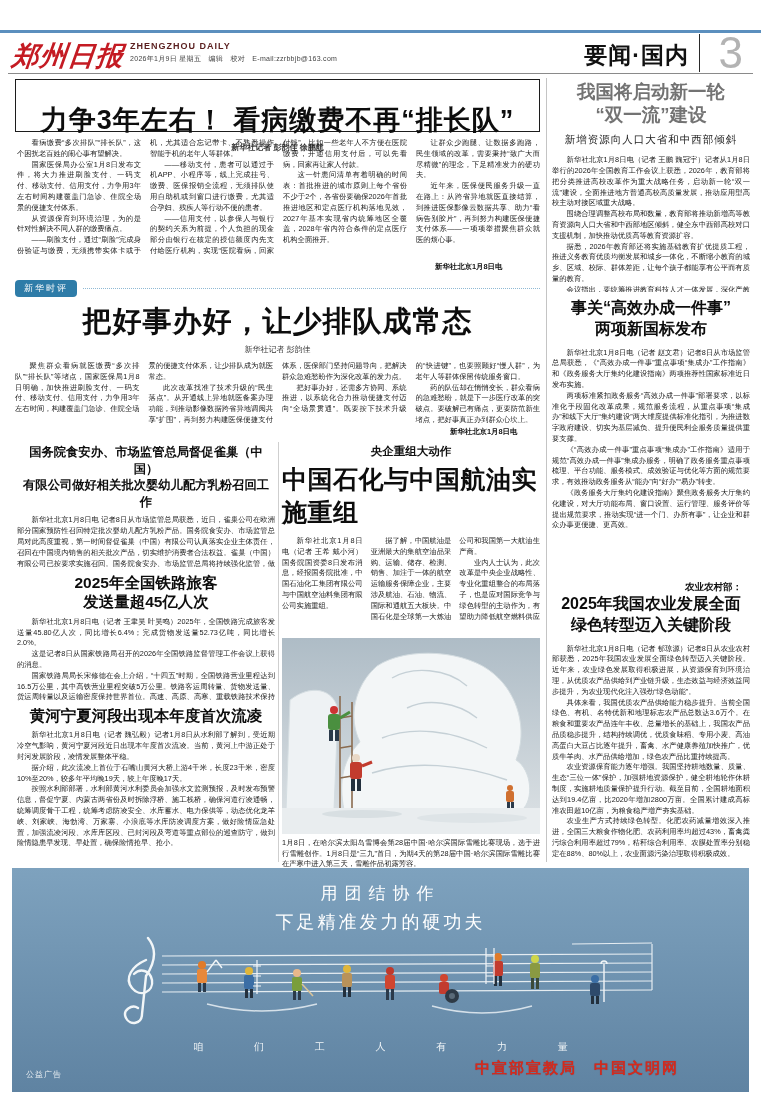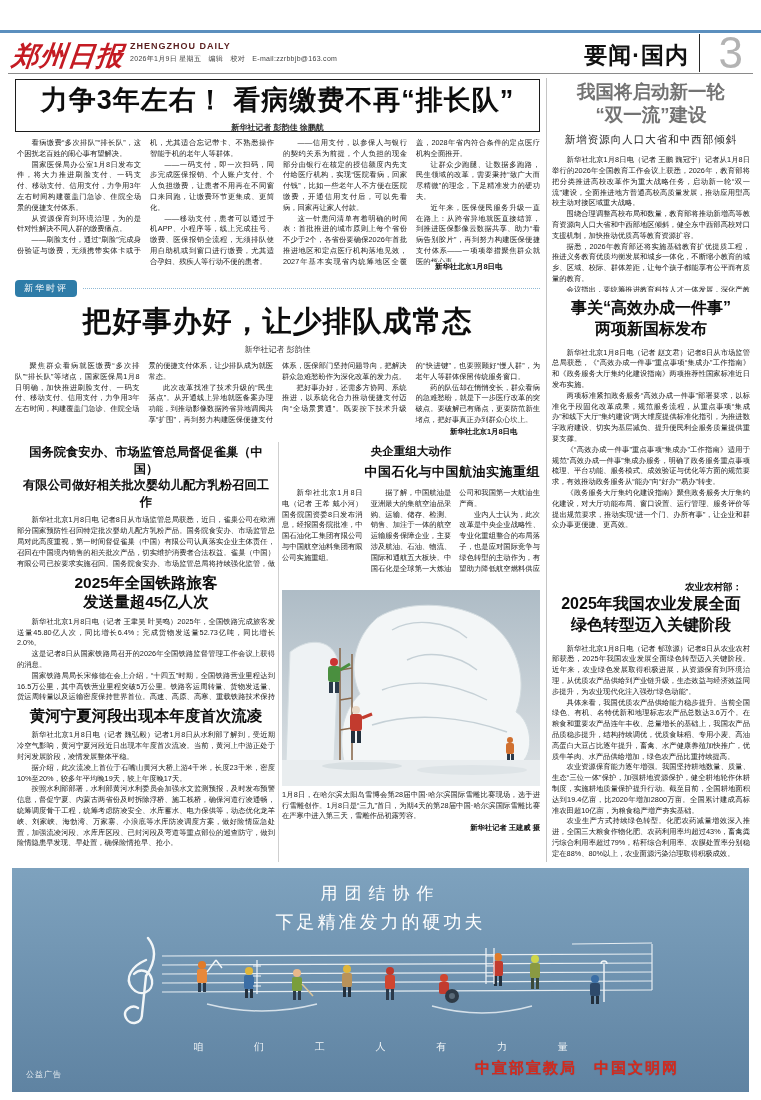--- a/index.html
+++ b/index.html
@@ -15,21 +15,21 @@
   .section-title { position:absolute; right:72px; top:40px; font-size:23px; font-weight:600; color:#111; letter-spacing:1px; }
   .head-vline { position:absolute; left:699px; top:34px; width:1px; height:38px; background:#2a2a2a; }
   .page-num { position:absolute; right:18px; top:28px; font-size:44px; color:#b3b3b3; font-weight:400; }
   .header-rule { position:absolute; top:73px; left:8px; width:745px; height:1px; background:#8a8a8a; }
 
   
   .vrule-main  { position:absolute; left:546px; top:78px;  width:1px; height:784px; background:#c4c4c4; }
   .vrule-lower { position:absolute; left:278px; top:442px; width:1px; height:420px; background:#cfcfcf; }
 
   
-  .headline-box { position:absolute; left:15px; top:79px; width:525px; height:53px; border:1px solid #1c1c1c; text-align:center; padding-top:2px; }
+  .headline-box { position:absolute; left:15px; top:79px; width:525px; height:53px; border:1px solid #1c1c1c; text-align:center; padding-top:22px; }
   .main-headline { font-size:27px; font-weight:bold; letter-spacing:1px; color:#0d0d0d; }
   .main-byline { font-size:8px; color:#333; margin-top:4px;font-weight:bold; }
   .body-cols { text-align:justify; font-size:7.3px; line-height:1.48; color:#202020; overflow:hidden; }
   .body-cols p { text-indent:2em; margin:0; }
   .main-body { position:absolute; left:17px; top:138px; width:523px; height:133px; column-count:4; column-gap:9px; }
   .dateline-abs { position:absolute; font-size:7.4px; font-weight:bold; background:#fff; padding-left:5px; color:#111; }
   .main-dl { left:430px; top:262px; }
 
   
   .commentary { position:absolute; left:15px; top:280px; width:525px; height:156px; }
@@ -47,21 +47,21 @@
   .nestle { top:0; height:126px; }
   .nestle-h { font-size:12.3px; font-weight:bold; text-align:center; line-height:1.35; color:#0d0d0d; }
   .railway { top:129px; height:129px; }
   .center-h2 { font-size:15.5px; font-weight:bold; text-align:center; line-height:1.25; color:#0d0d0d; }
   .river { top:262px; height:156px; }
   .ll-body { margin-top:5px; }
 
   
   .center-col { position:absolute; left:282px; top:444px; width:258px; }
   .c-kicker { text-align:center; font-size:11.5px; font-weight:bold; color:#111; }
-  .c-headline { text-align:right; font-size:13px; font-weight:bold; margin-top:4px; letter-spacing:.5px; color:#0d0d0d; }
+  .c-headline { text-align:left; font-size:25px; font-weight:bold; margin-top:4px; letter-spacing:.5px; color:#0d0d0d; }
   .c-body { margin-top:7px; height:96px; column-count:3; column-gap:8px; }
   .photo { margin-top:6px; width:258px; height:196px; }
   .photo svg { display:block; }
   .caption { font-size:7.3px; line-height:1.45; text-align:justify; margin-top:4px; color:#202020; }
   .credit { text-align:right; font-size:7.3px; font-weight:bold; margin-top:1px; color:#111; }
 
   
   .right-zone { position:absolute; left:552px; top:76px; width:198px; height:788px; overflow:hidden; }
   .r-art { position:absolute; left:0; width:198px; overflow:hidden; }
   .r1 { top:4px; height:212px; }
@@ -104,21 +104,20 @@
 
   <div class="headline-box">
     <div class="main-headline">力争3年左右！ 看病缴费不再“排长队”</div>
     <div class="main-byline">新华社记者 彭韵佳 徐鹏航</div>
   </div>
   <div class="main-body body-cols">
       <p>看病缴费“多次排队”“排长队”，这个困扰老百姓的闹心事有望解决。</p>
       <p>国家医保局办公室1月8日发布文件，将大力推进刷脸支付、一码支付、移动支付、信用支付，力争用3年左右时间构建覆盖门急诊、住院全场景的便捷支付体系。</p>
       <p>从资源保育到环境治理，为的是针对性解决不同人群的缴费痛点。</p>
       <p>——刷脸支付，通过“刷脸”完成身份验证与缴费，无须携带实体卡或手机，尤其适合忘记带卡、不熟悉操作智能手机的老年人等群体。</p>
-      <p>——一码支付，即一次扫码，同步完成医保报销、个人账户支付、个人负担缴费，让患者不用再在不同窗口来回跑，让缴费环节更集成、更简化。</p>
       <p>——移动支付，患者可以通过手机APP、小程序等，线上完成挂号、缴费、医保报销全流程，无须排队使用自助机或到窗口进行缴费，尤其适合孕妇、残疾人等行动不便的患者。</p>
       <p>——信用支付，以参保人与银行的契约关系为前提，个人负担的现金部分由银行在核定的授信额度内先支付给医疗机构，实现“医院看病，回家付钱”，比如一些老年人不方便在医院缴费，开通信用支付后，可以先看病，回家再让家人付款。</p>
       <p>这一针患问清单有着明确的时间表：首批推进的城市原则上每个省份不少于2个，各省份要确保2026年首批推进地区和定点医疗机构落地见效，2027年基本实现省内统筹地区全覆盖，2028年省内符合条件的定点医疗机构全面推开。</p>
       <p>让群众少跑腿、让数据多跑路，民生领域的改革，需要秉持“致广大而尽精微”的理念，下足精准发力的硬功夫。</p>
       <p>近年来，医保便民服务升级一直在路上：从跨省异地就医直接结算，到推进医保影像云数据共享、助力“看病告别胶片”，再到努力构建医保便捷支付体系——一项项举措聚焦群众就医的烦心事。</p>
     </div>
   <div class="dateline-abs main-dl">新华社北京1月8日电</div>
 
   <div class="commentary">
     <div class="comm-label-row">

